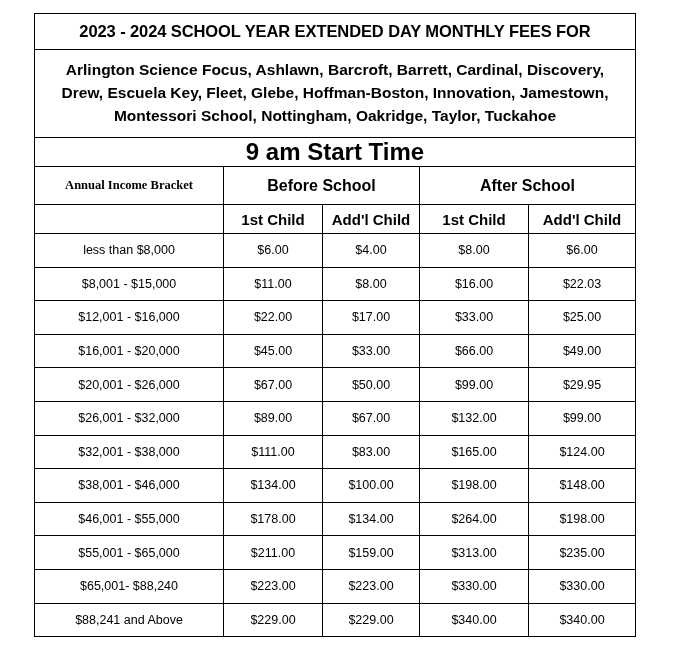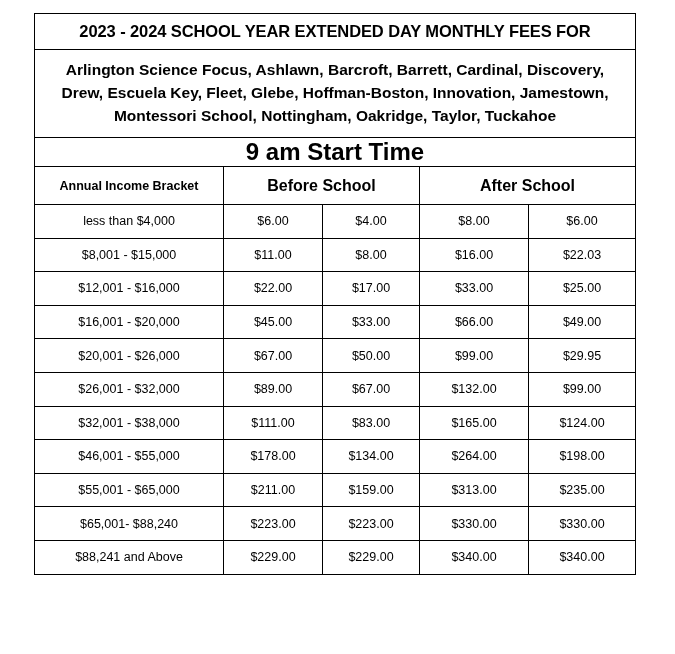--- a/index.html
+++ b/index.html
@@ -79,20 +79,21 @@
     padding-bottom: 2px;
   }
 
   
   .group-row td {
     height: 37px;
   }
   .group-row .income-head {
     font-size: 12.5px;
     font-weight: bold;
+    font-family: Liberation Serif, serif;
   }
   .group-row .grp {
     font-size: 16px;
     font-weight: bold;
   }
 
   .sub-row td {
     height: 28px;
     font-size: 15px;
     font-weight: bold;
@@ -136,23 +137,30 @@
       <tr class="start-row">
         <td colspan="5">9 am Start Time</td>
       </tr>
 
       <tr class="group-row">
         <td class="income-head">Annual Income Bracket</td>
         <td class="grp" colspan="2">Before School</td>
         <td class="grp" colspan="2">After School</td>
       </tr>
 
-
-      <tr class="data-row">
-        <td>less than $4,000</td>
+      <tr class="sub-row">
+        <td></td>
+        <td>1st Child</td>
+        <td>Add'l Child</td>
+        <td>1st Child</td>
+        <td>Add'l Child</td>
+      </tr>
+
+      <tr class="data-row">
+        <td>less than $8,000</td>
         <td>$6.00</td>
         <td>$4.00</td>
         <td>$8.00</td>
         <td>$6.00</td>
       </tr>
       <tr class="data-row">
         <td>$8,001 - $15,000</td>
         <td>$11.00</td>
         <td>$8.00</td>
         <td>$16.00</td>
@@ -187,20 +195,27 @@
         <td>$99.00</td>
       </tr>
       <tr class="data-row">
         <td>$32,001 - $38,000</td>
         <td>$111.00</td>
         <td>$83.00</td>
         <td>$165.00</td>
         <td>$124.00</td>
       </tr>
       <tr class="data-row">
+        <td>$38,001 - $46,000</td>
+        <td>$134.00</td>
+        <td>$100.00</td>
+        <td>$198.00</td>
+        <td>$148.00</td>
+      </tr>
+      <tr class="data-row">
         <td>$46,001 - $55,000</td>
         <td>$178.00</td>
         <td>$134.00</td>
         <td>$264.00</td>
         <td>$198.00</td>
       </tr>
       <tr class="data-row">
         <td>$55,001 - $65,000</td>
         <td>$211.00</td>
         <td>$159.00</td>

